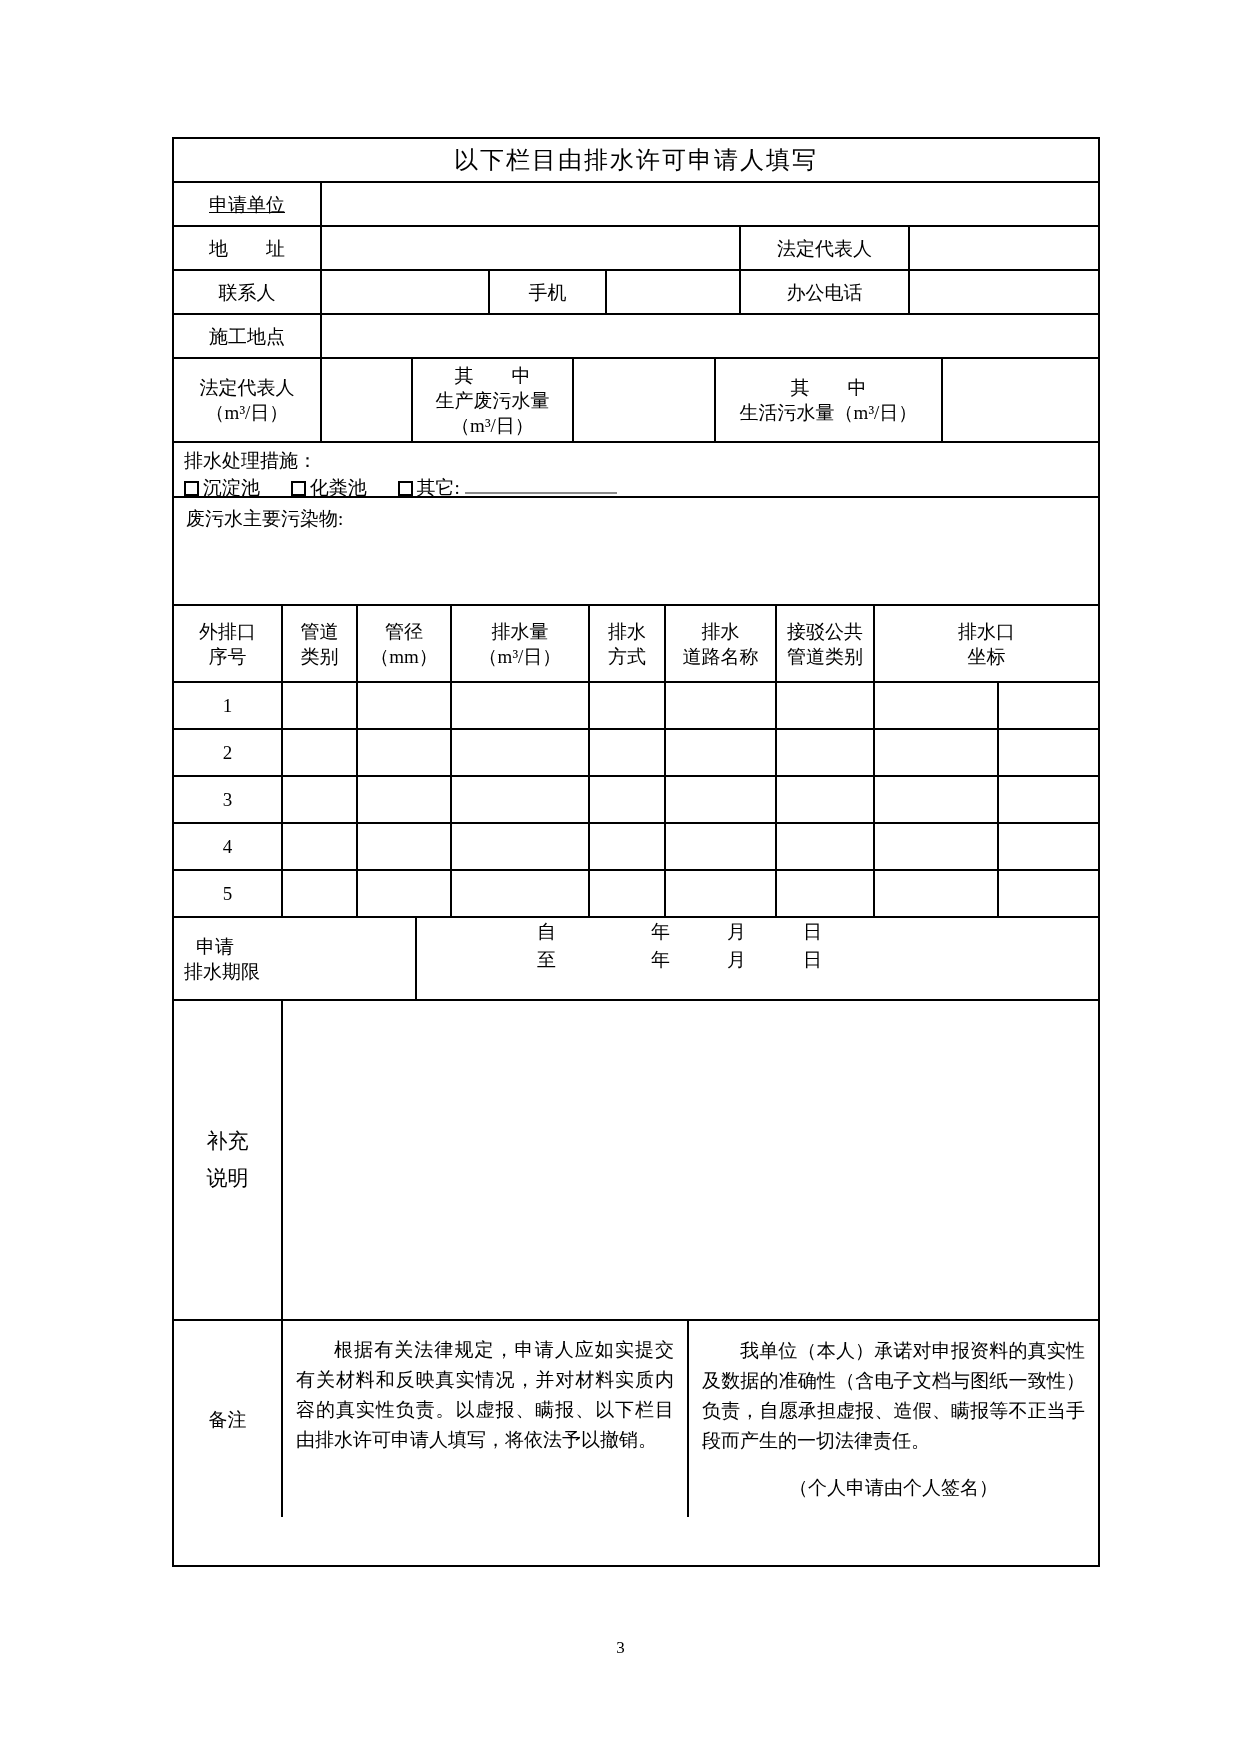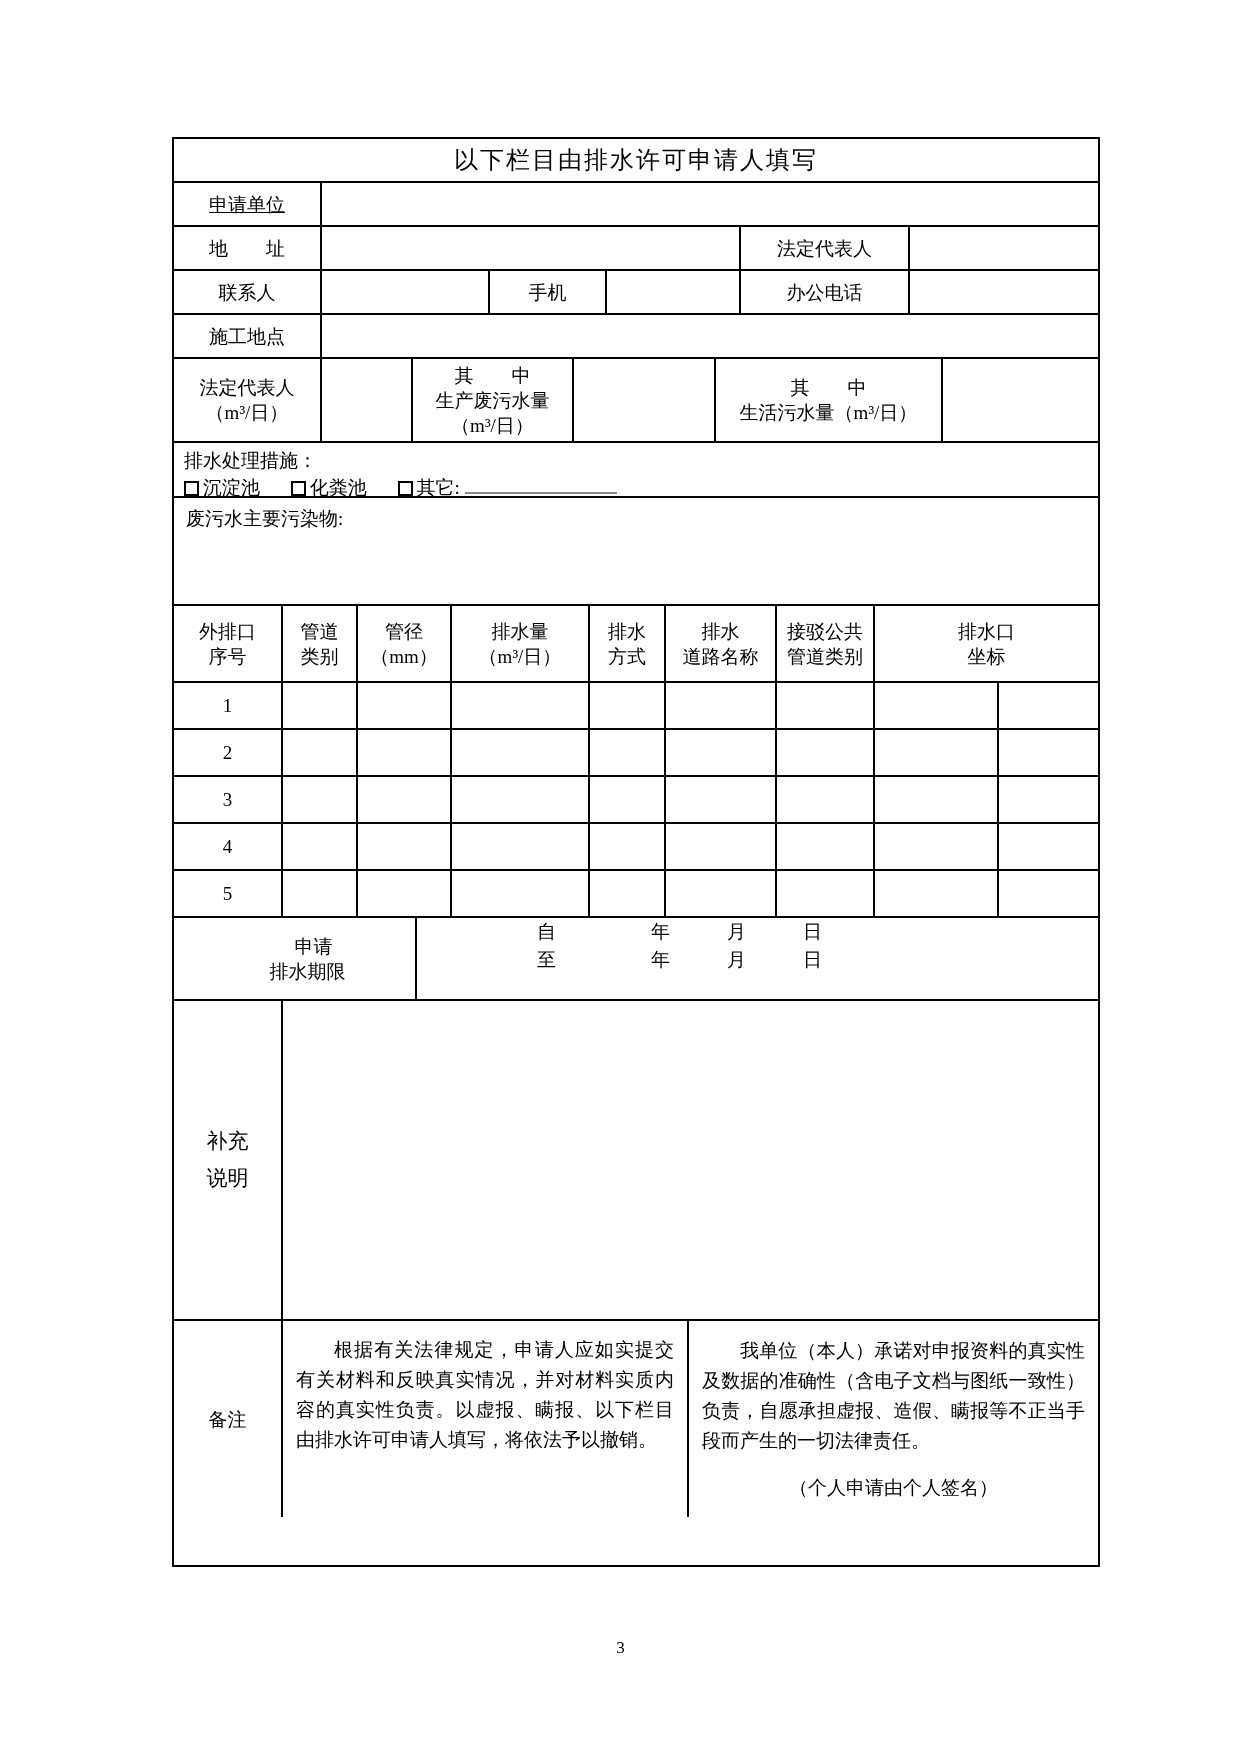--- a/index.html
+++ b/index.html
@@ -17,21 +17,21 @@
   .c.top{align-items:flex-start;}
   .c.col{flex-direction:column;}
   .title-cell{font-size:24px;letter-spacing:2px;line-height:40px;}
   .hdr{font-size:18px;line-height:24px;}
   .small-pad{padding:4px 10px;}
   .treat-line{line-height:27px;}
   .cb{display:inline-block;width:15px;height:15px;border:2px solid #000;
       margin-right:4px;vertical-align:-2px;box-sizing:border-box;background:#fff;}
   .blank-line{display:inline-block;width:152px;height:15px;border-bottom:2px solid #8a8a8a;}
   .opt{margin-right:26px;}
-  .period-label{padding-left:26px;align-items:center;}
+  .period-label{padding-left:10px;align-items:flex-start;}
   .period-label .l1{margin-left:12px;}
   .period-content{padding-left:120px;line-height:28px;}
   .supp-label{font-size:21px;line-height:37px;}
   .note-text{padding:14px 13px;}
   .note-text p{margin:0;text-indent:2em;font-size:19px;line-height:30px;text-align:justify;}
   .seal{margin-top:16px;text-align:center;font-size:19px;line-height:31px;}
   .pollut{padding:8px 12px;}
   .pagenum{position:absolute;left:0;top:1638px;width:100%;text-align:center;font-size:17px;}
 </style>
 </head>

